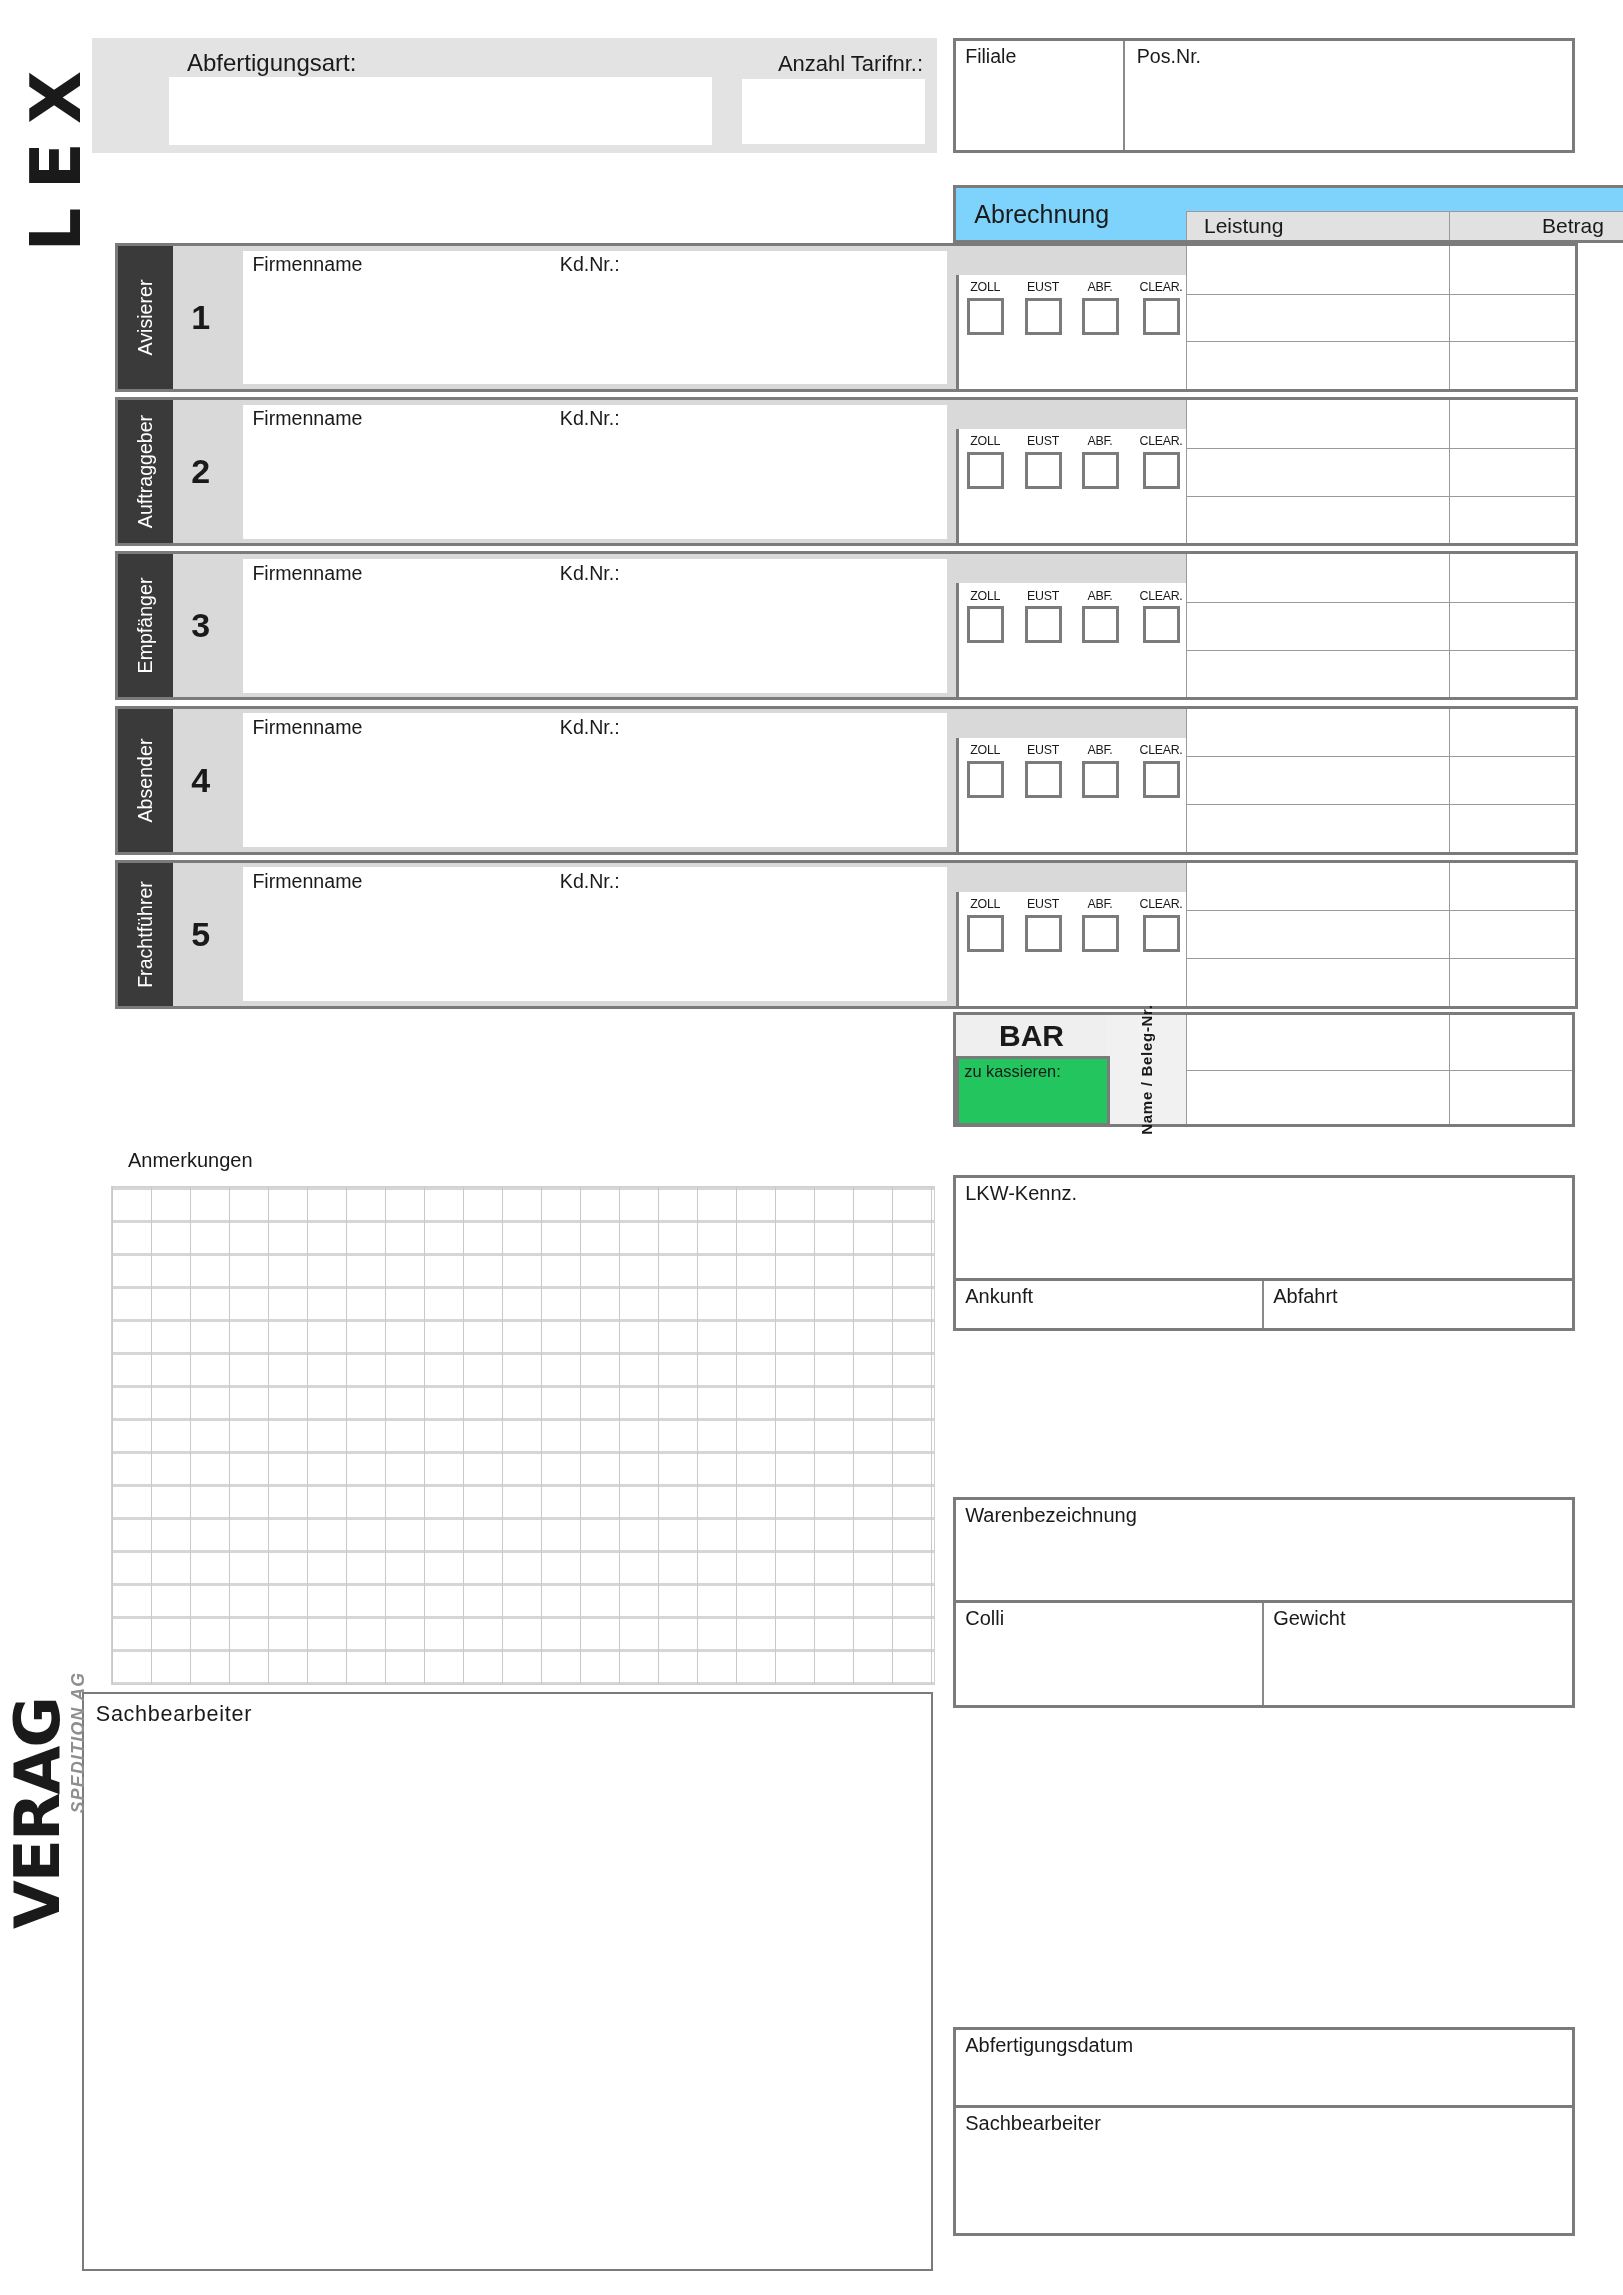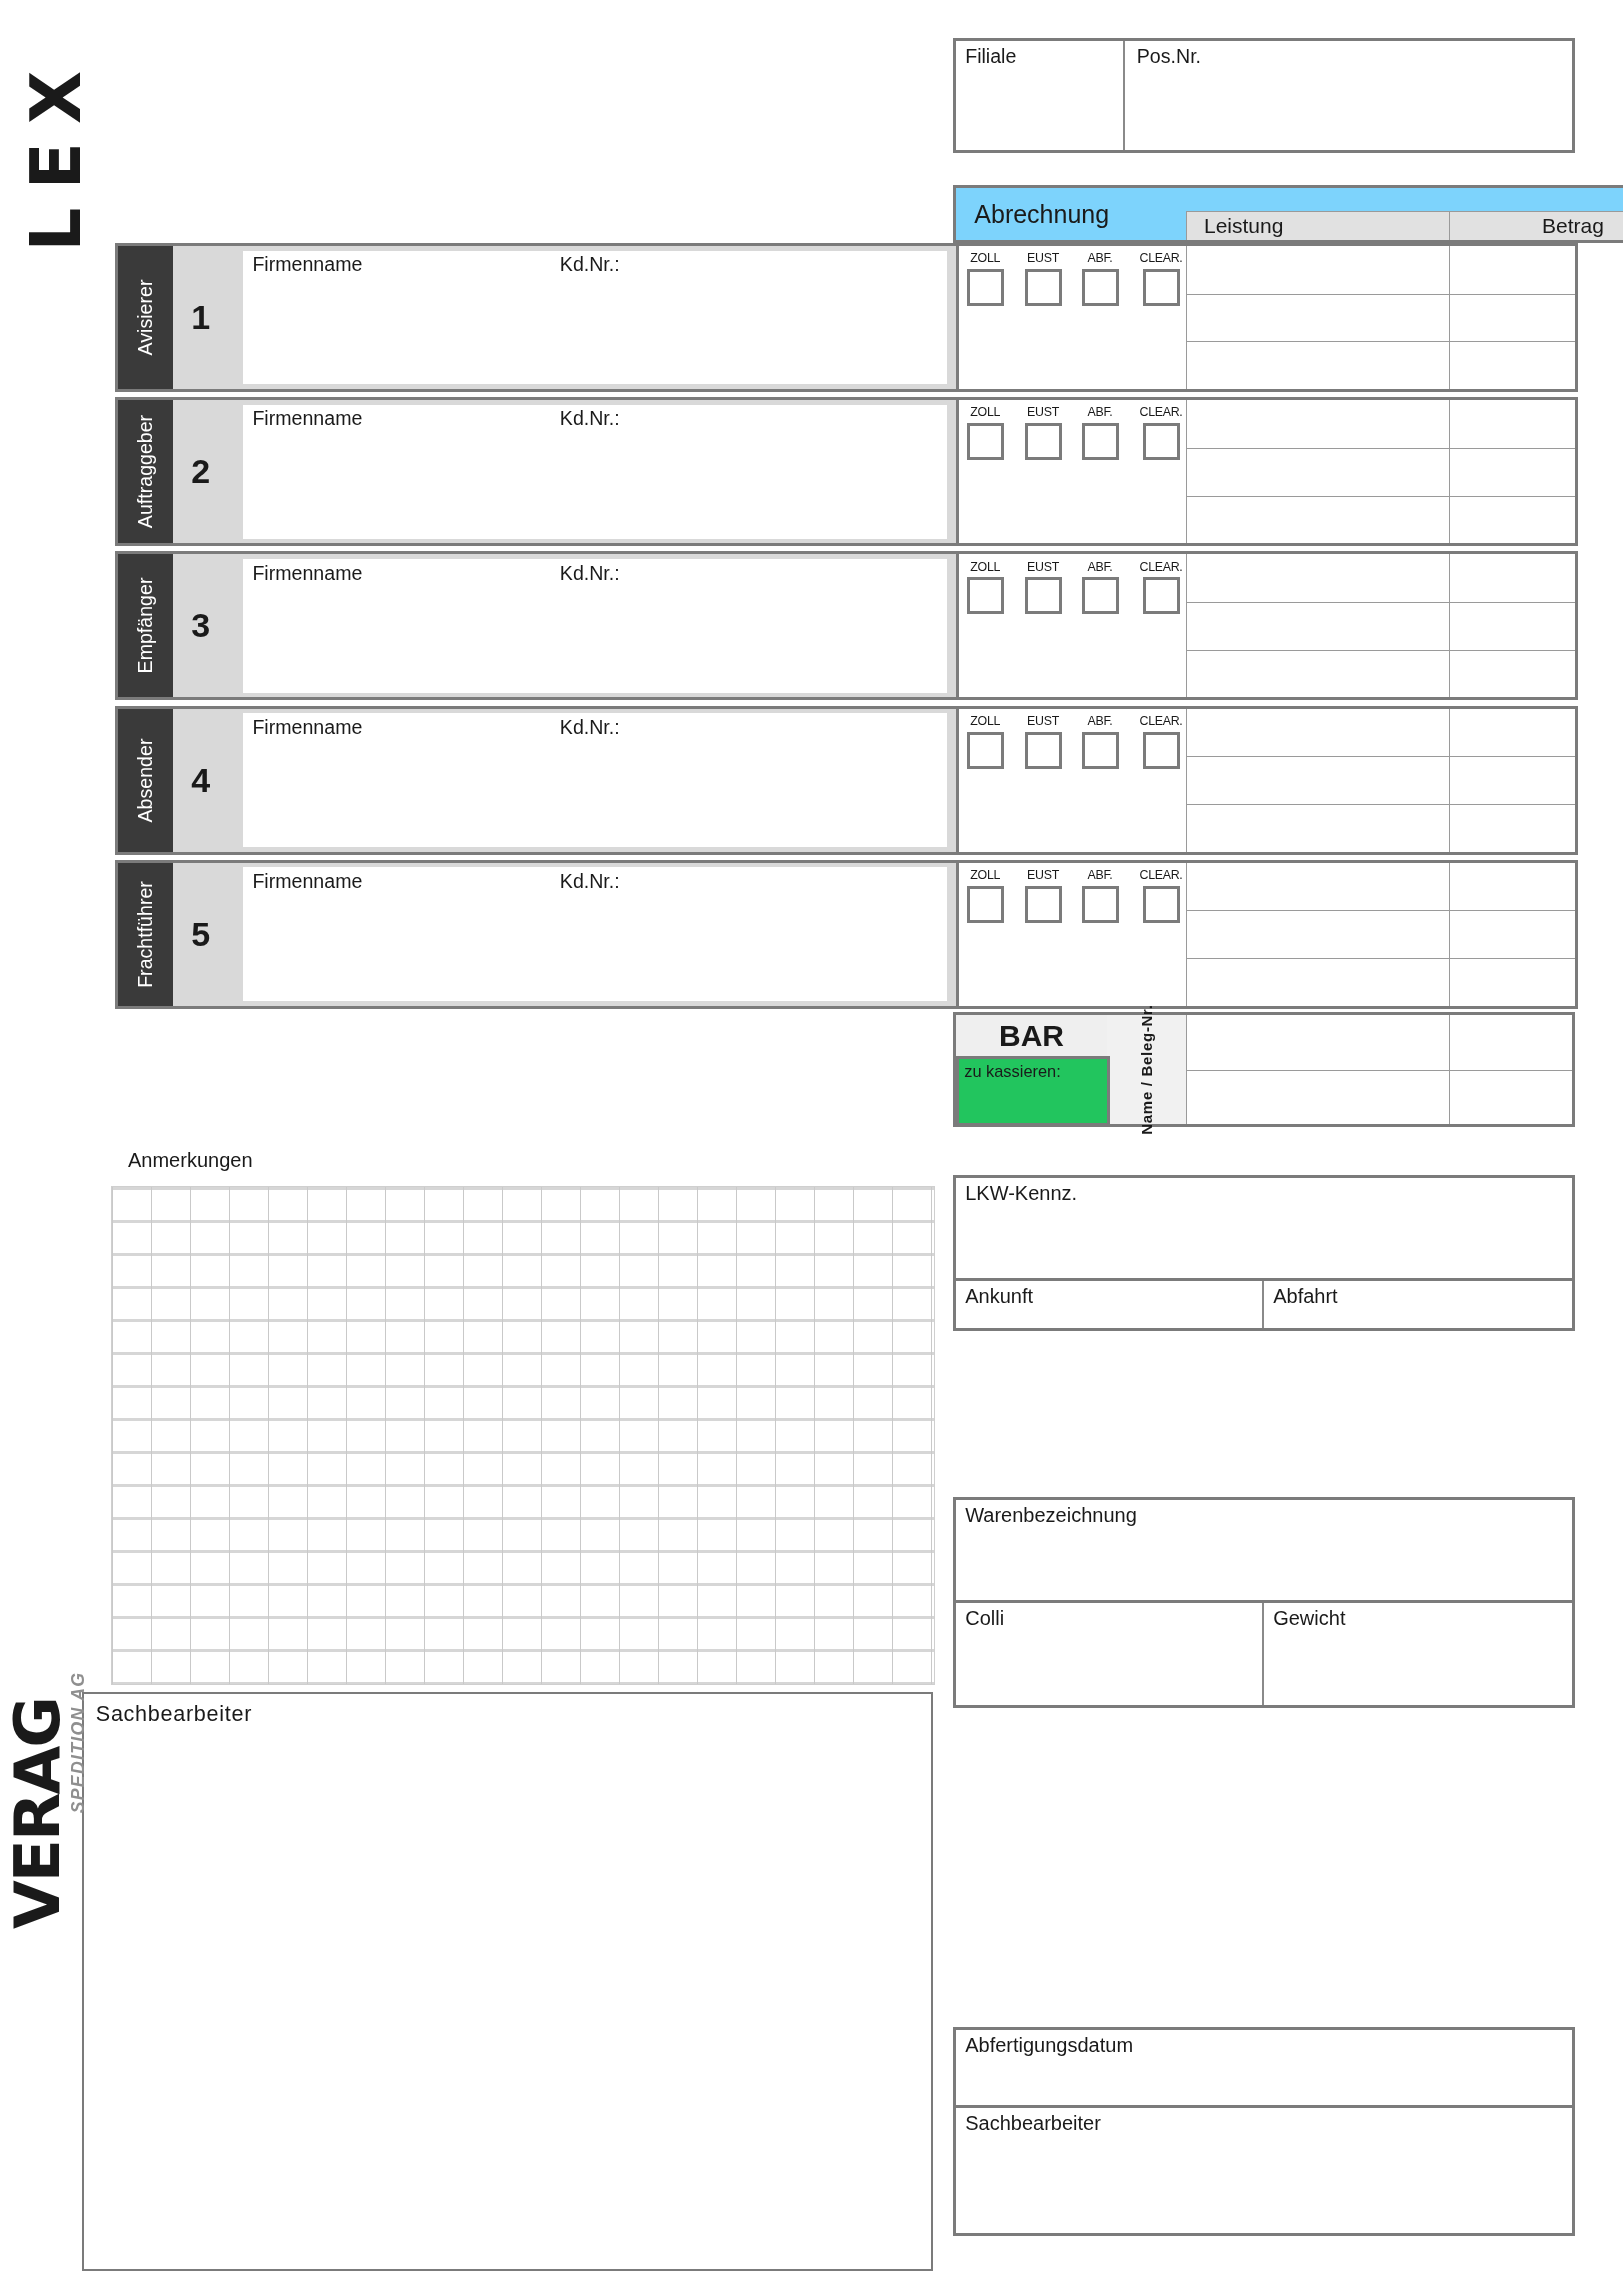--- a/index.html
+++ b/index.html
@@ -37,21 +37,21 @@
   
   .bands { left:115px; top:243px; width:1463px; height:767px; display:flex; flex-direction:column; gap:5.2px; }
   .band { height:149px; border:3.3px solid #7b7b7b; background:#d9d9d9; box-sizing:border-box; display:flex; }
   .role-strip { width:55px; background:#3a3a3a; display:flex; align-items:center; justify-content:center; }
   .role-strip .rot { color:#ffffff; font-size:19.6px; }
   .num-cell { width:65px; display:flex; align-items:center; padding-left:18.3px; box-sizing:border-box; font-size:34px; font-weight:bold; }
   .firm-area { flex:1; position:relative; }
   .firm-box { position:absolute; left:5.2px; right:9.2px; top:4.6px; bottom:4.6px; background:#ffffff; }
   .firm-box .fn { position:absolute; left:9.2px; top:2.6px; font-size:19.6px; }
   .firm-box .kd { position:absolute; left:45%; top:2.6px; font-size:19.6px; }
-  .check-cell { width:230px; background:#ffffff; border-left:3.3px solid #7b7b7b; box-sizing:border-box; position:relative; }
+  .check-cell { width:230px; background:#ffffff; border-left:3.3px solid #7b7b7b; box-sizing:border-box; position:relative;margin-top:29px; }
   .cgroup { position:absolute; top:5.2px; text-align:center; }
   .cgroup .clab { font-size:12.4px; letter-spacing:-0.3px; display:block; }
   .cgroup .cb { width:31px; height:31px; border:3.3px solid #7b7b7b; background:#fff; margin:3.9px auto 0 auto; }
   .cg0 { left:5.2px;  width:42px; }
   .cg1 { left:63px; width:42px; }
   .cg2 { left:120px;width:42px; }
   .cg3 { left:177px;width:50px; }
   .subtable { width:389px; background:#ffffff; border-left:1.3px solid #9a9a9a; box-sizing:border-box; display:grid; grid-template-columns:262px 1fr; grid-template-rows:1fr 1fr 1fr; }
   .subtable .cell { border-left:0; }
   .subtable .cell.r2, .subtable .cell.r3 { border-top:1.3px solid #9a9a9a; }
@@ -109,20 +109,26 @@
 </style>
 </head>
 <body>
 
 <div class="page">
 
   <div class="abs rotwrap lex">
     <span class="rot">LEX</span>
   </div>
 
+  <div class="abs hdr-band">
+    <div class="lbl1">Abfertigungsart:</div>
+    <div class="in1"></div>
+    <div class="lbl2">Anzahl Tarifnr.:</div>
+    <div class="in2"></div>
+  </div>
 
   <div class="abs filiale-box">
     <div class="c1">
       <span>Filiale</span>
     </div>
     <div class="c2">
       <span>Pos.Nr.</span>
     </div>
   </div>
 

